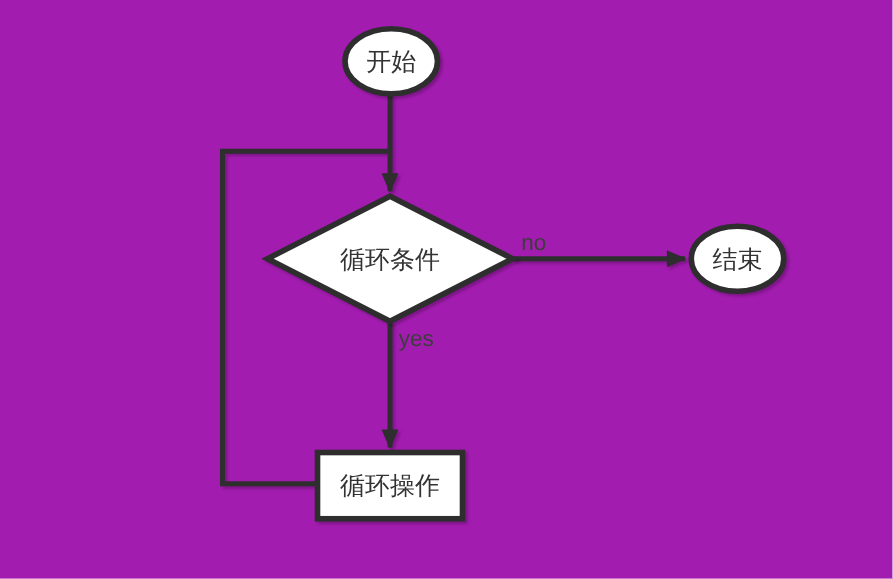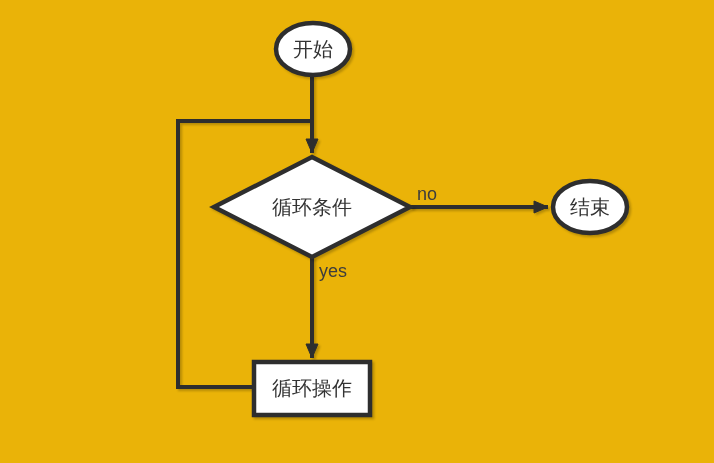--- a/index.html
+++ b/index.html
@@ -4,21 +4,21 @@
 <style>
   html, body {
     margin: 0;
     padding: 0;
     background: #ffffff;
   }
   .canvas {
     position: relative;
     width: 714px;
     height: 463px;
-    background: #eab308;
+    background: #a21caf;
     overflow: hidden;
     font-family: "Liberation Sans", sans-serif;
   }
   svg { display: block; }
   .shadowed {
     filter: drop-shadow(2px 2px 1px rgba(0,0,0,0.22));
   }
   .edge {
     stroke: #2e2e2e;
     stroke-width: 4;

